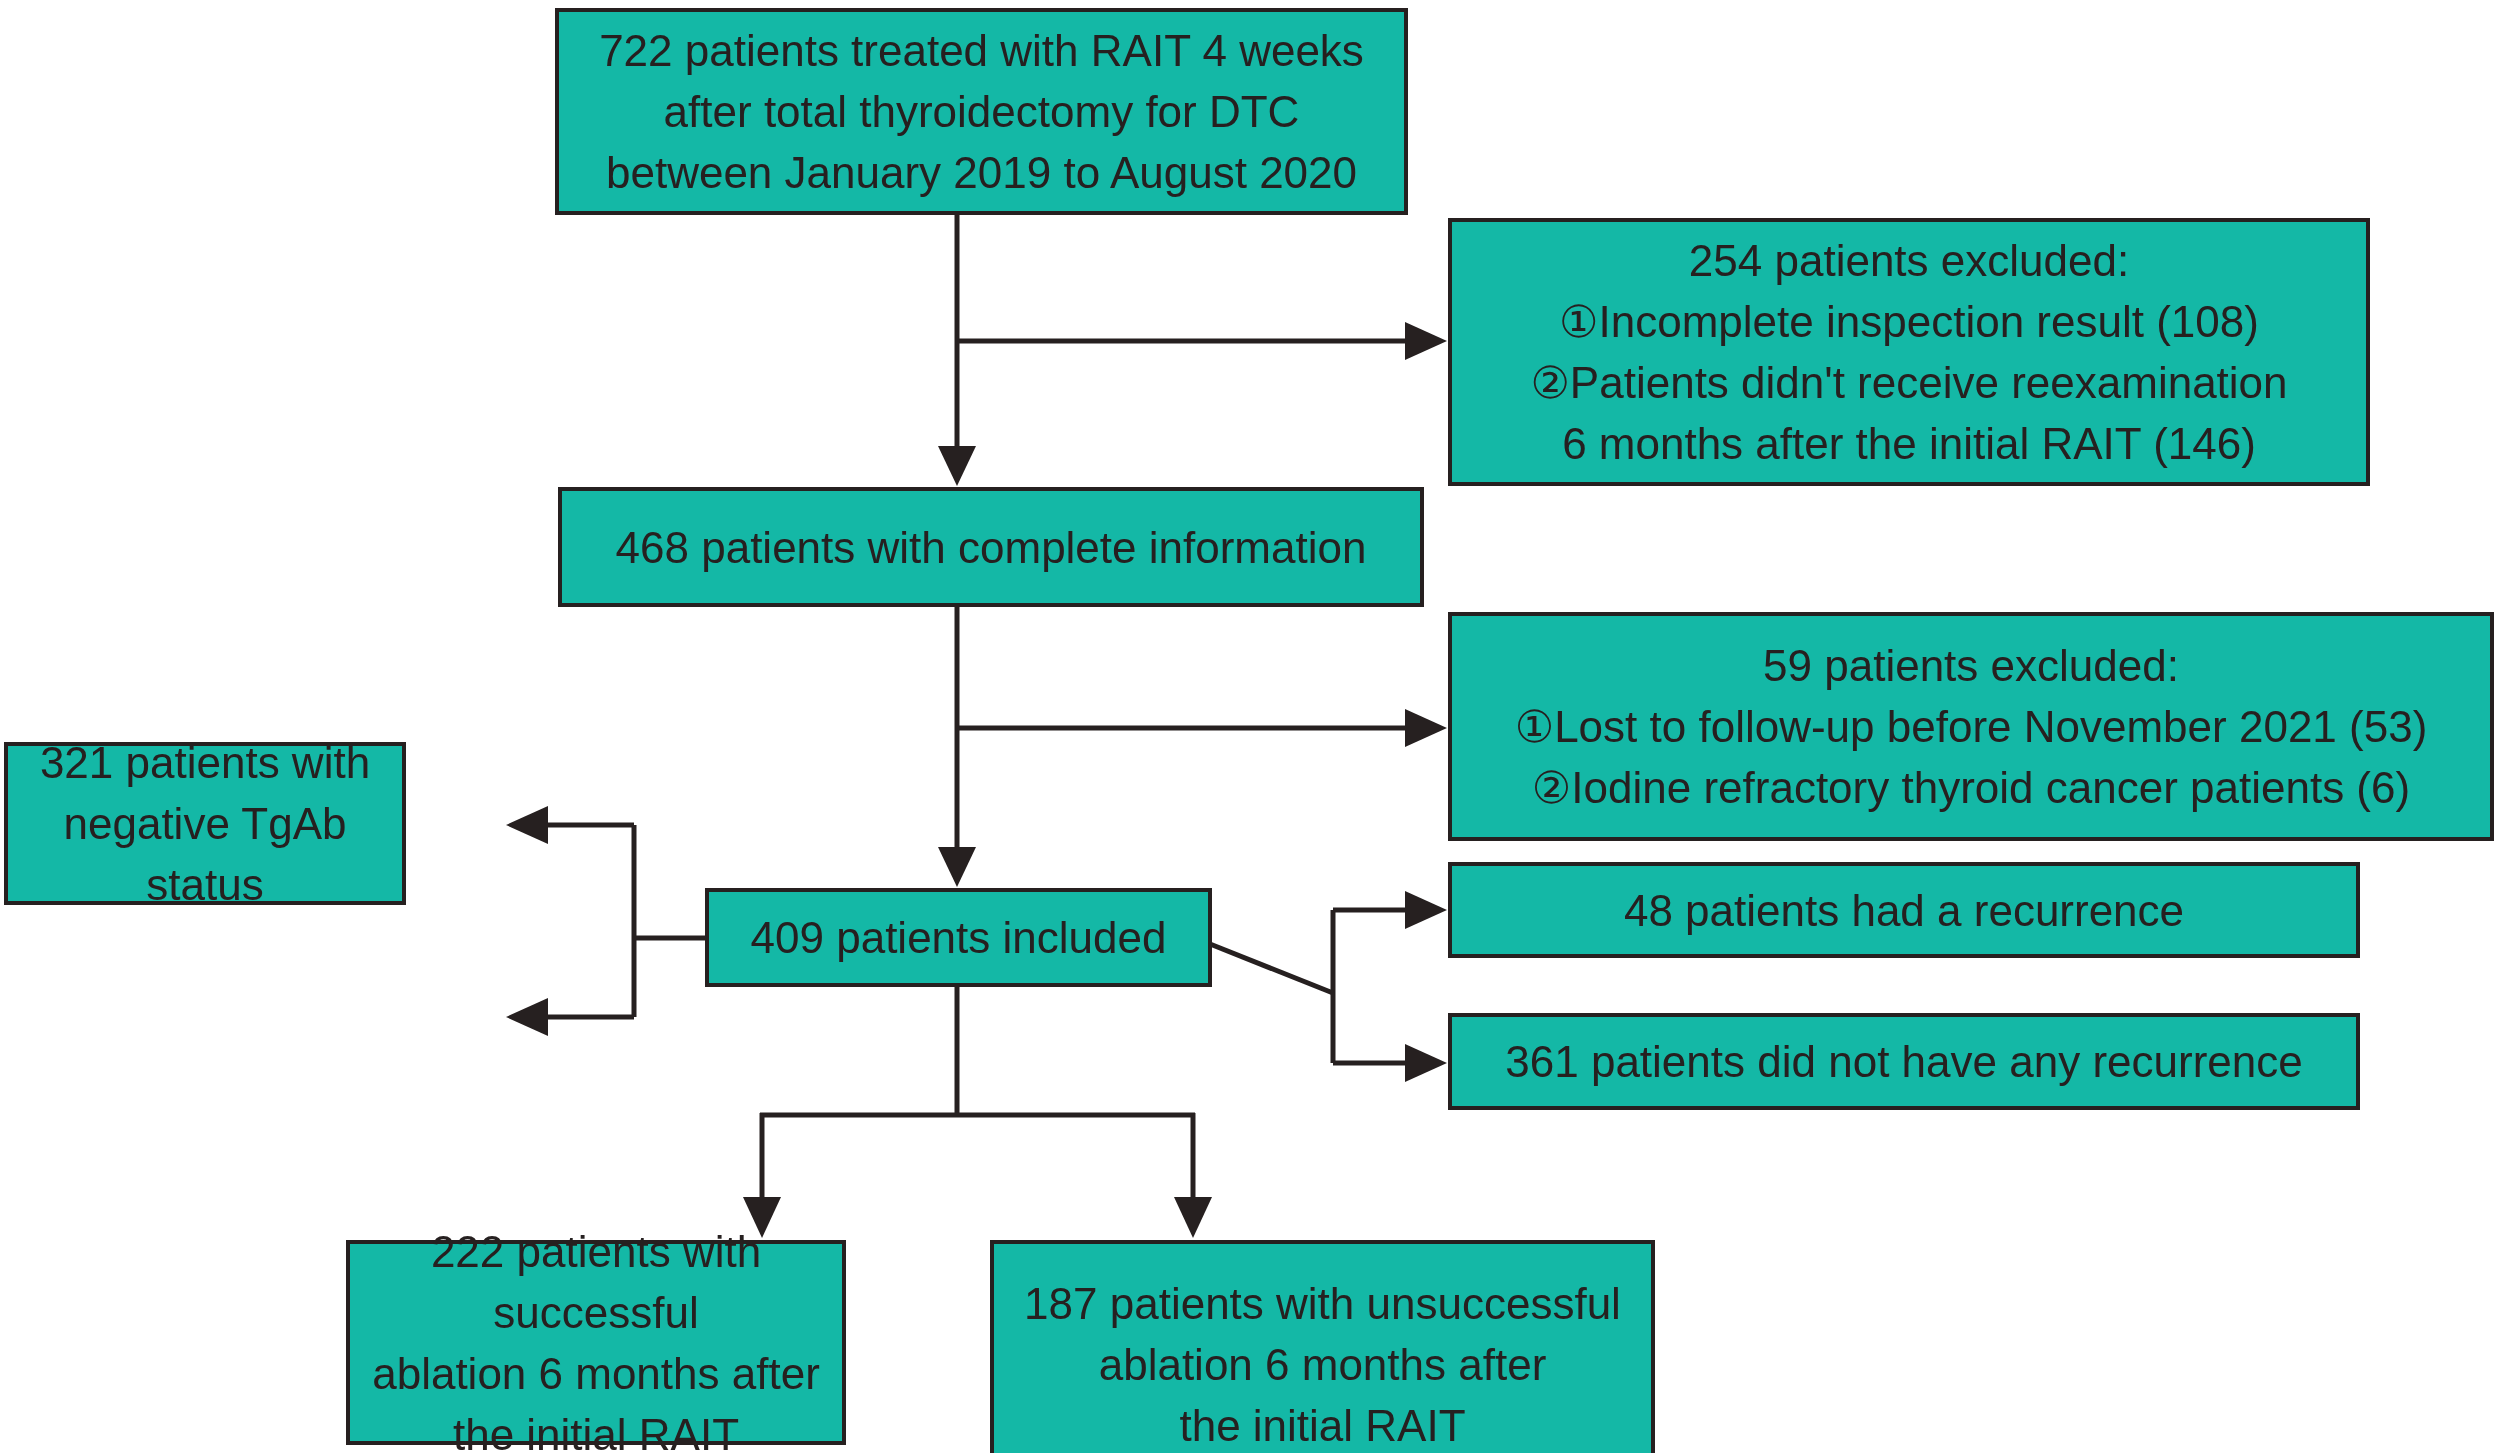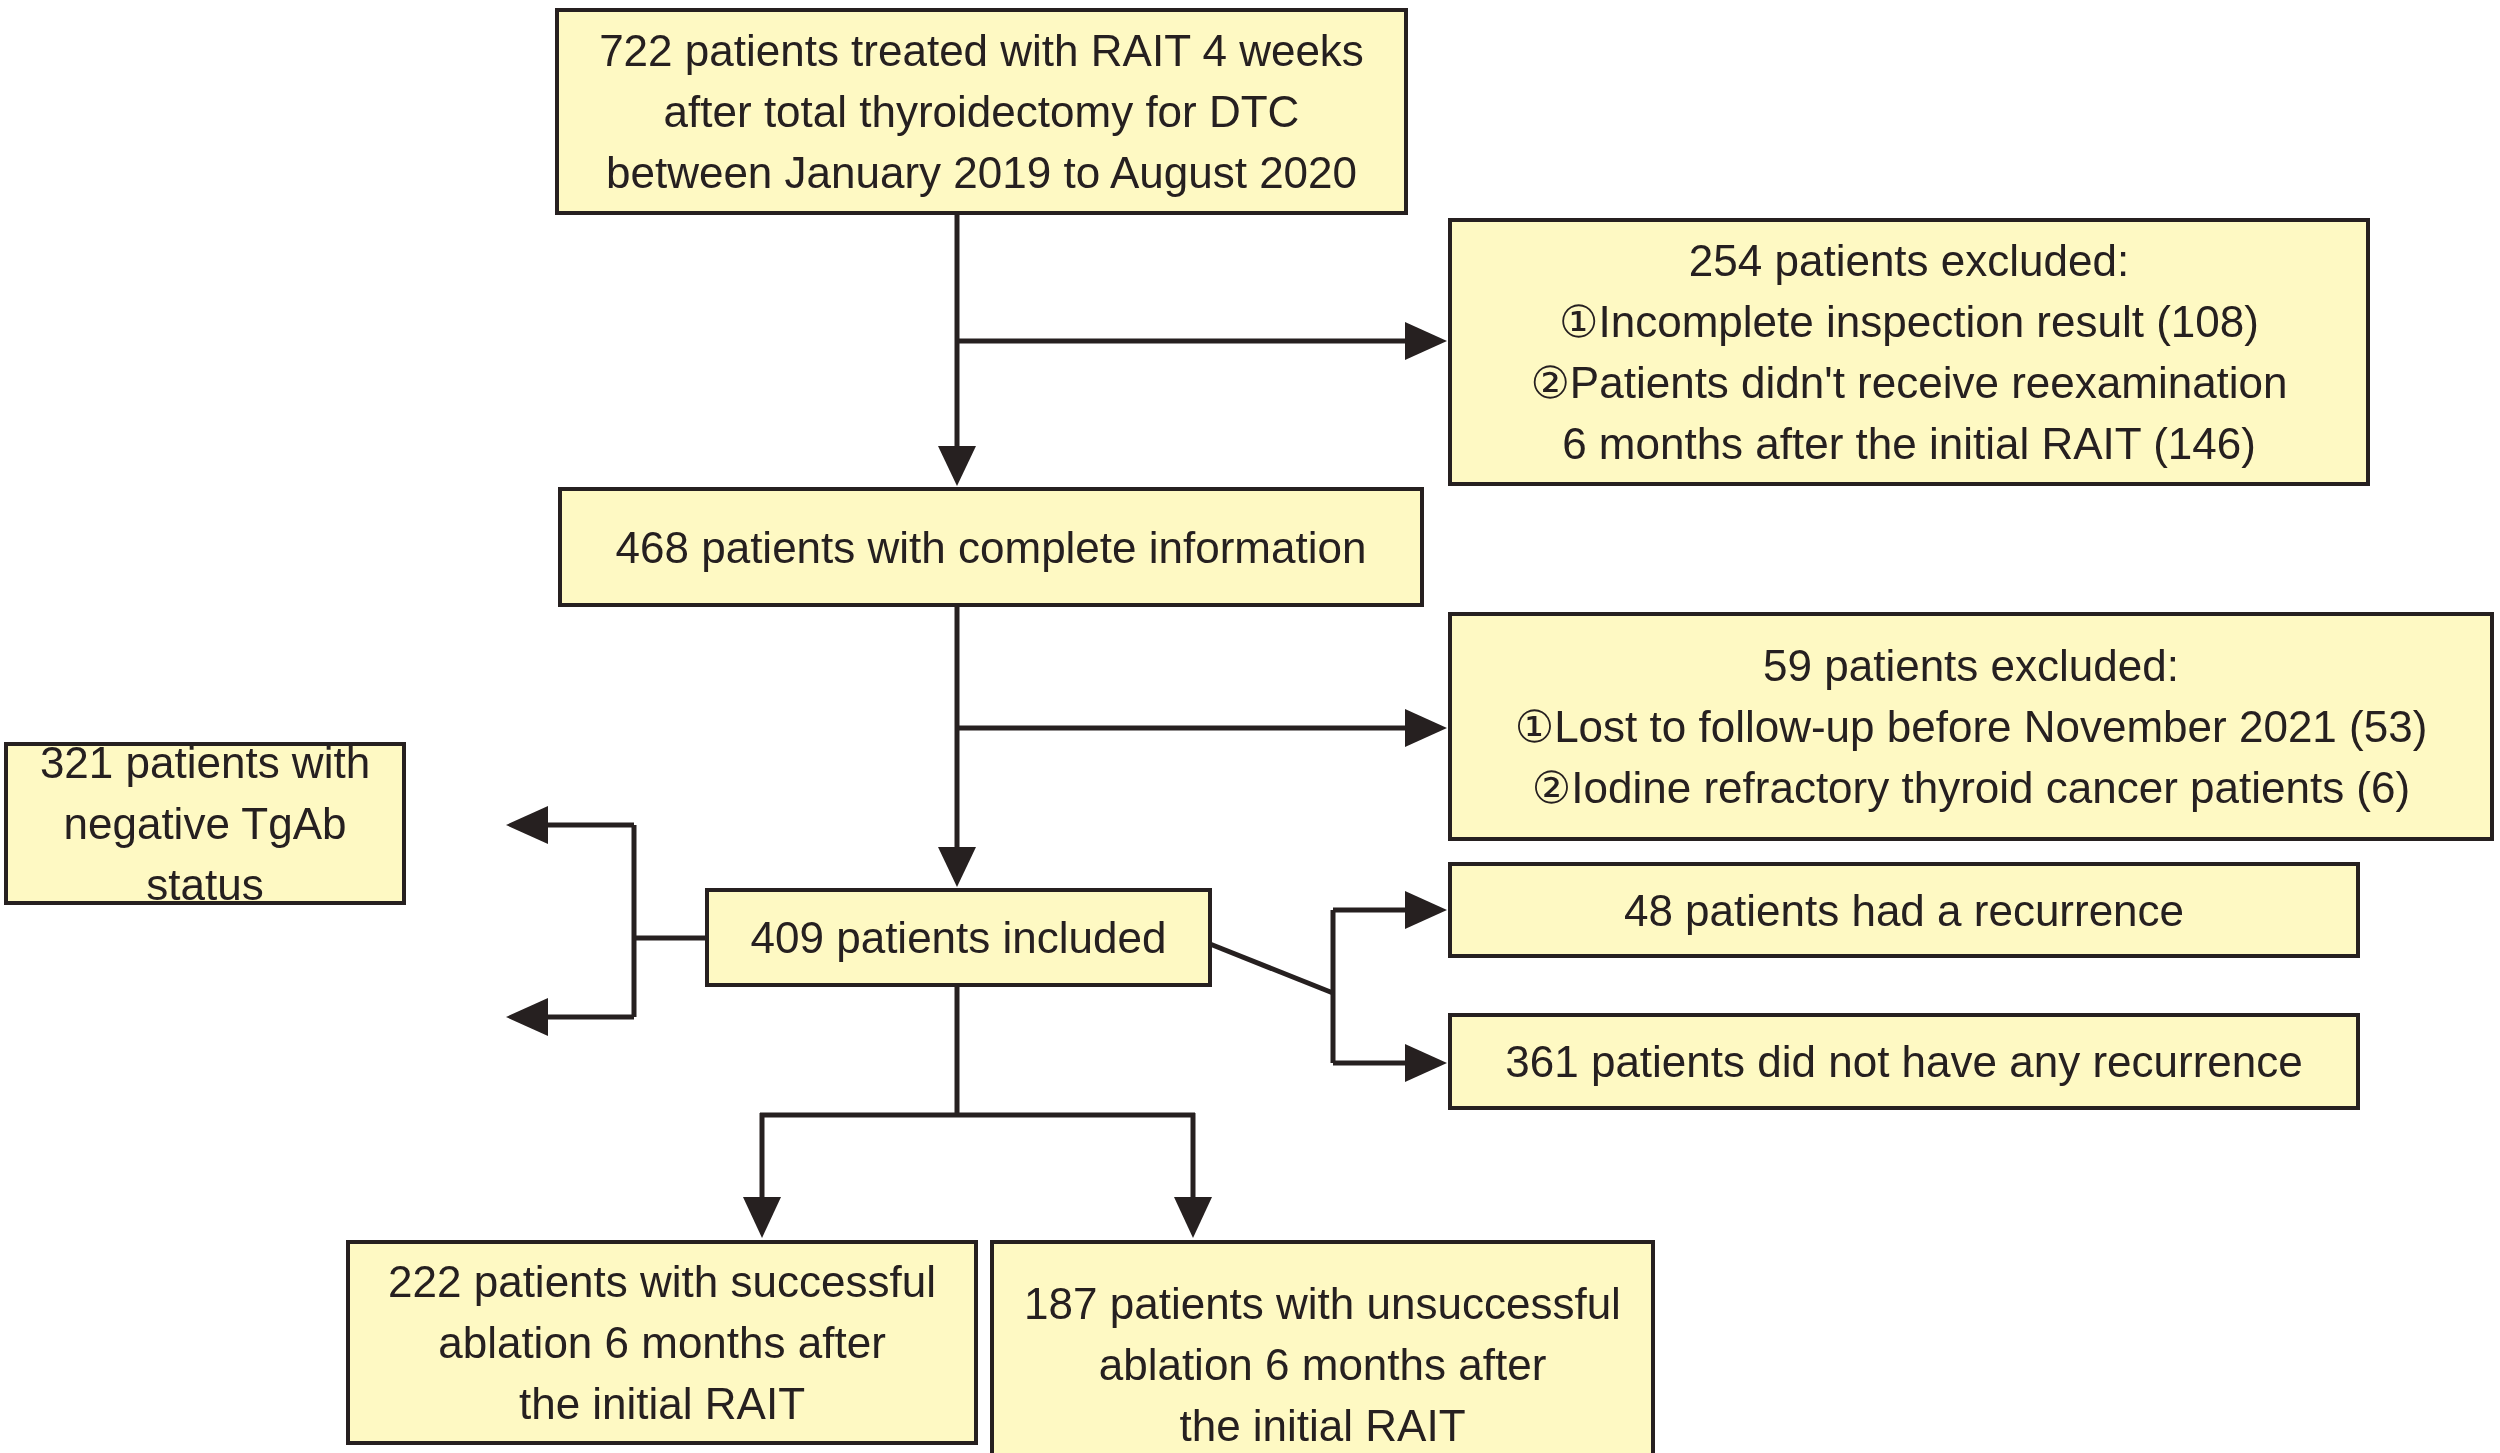--- a/index.html
+++ b/index.html
@@ -19,21 +19,21 @@
   .connectors {
     position: absolute;
     left: 0;
     top: 0;
     z-index: 1;
   }
   .box {
     position: absolute;
     box-sizing: border-box;
     border: 4px solid #262020;
-    background: #fef9c3;
+    background: #14b8a6;
     display: flex;
     align-items: center;
     justify-content: center;
     z-index: 2;
     text-align: center;
   }
   .box-text {
     white-space: pre-line;
     font-size: 44px;
     line-height: 61px;
@@ -42,21 +42,21 @@
   
   #b-enrolled      { left: 555px;  top: 8px;    width: 853px;  height: 207px; }
   #b-excluded1     { left: 1448px; top: 218px;  width: 922px;  height: 268px; }
   #b-complete      { left: 558px;  top: 487px;  width: 866px;  height: 120px; }
   #b-excluded2     { left: 1448px; top: 612px;  width: 1046px; height: 229px; }
   #b-negtgab       { left: 4px;    top: 742px;  width: 402px;  height: 163px; }
   #b-included      { left: 705px;  top: 888px;  width: 507px;  height: 99px;  }
   #b-postgab       { left: 4px;    top: 947px;  width: 501px;  height: 166px; }
   #b-recurrence    { left: 1448px; top: 862px;  width: 912px;  height: 96px;  }
   #b-norecurrence  { left: 1448px; top: 1013px; width: 912px;  height: 97px;  }
-  #b-success       { left: 346px;  top: 1240px; width: 632px;  height: 205px; }
+  #b-success       { left: 346px;  top: 1240px; width: 500px;  height: 205px; }
   #b-unsuccess     { left: 990px;  top: 1240px; width: 665px;  height: 249px; }
 
   .connectors line { stroke: #262020; stroke-width: 5; }
   .connectors polygon { fill: #262020; stroke: none; }
 </style>
 </head>
 <body>
 
 <div class="canvas">
 

